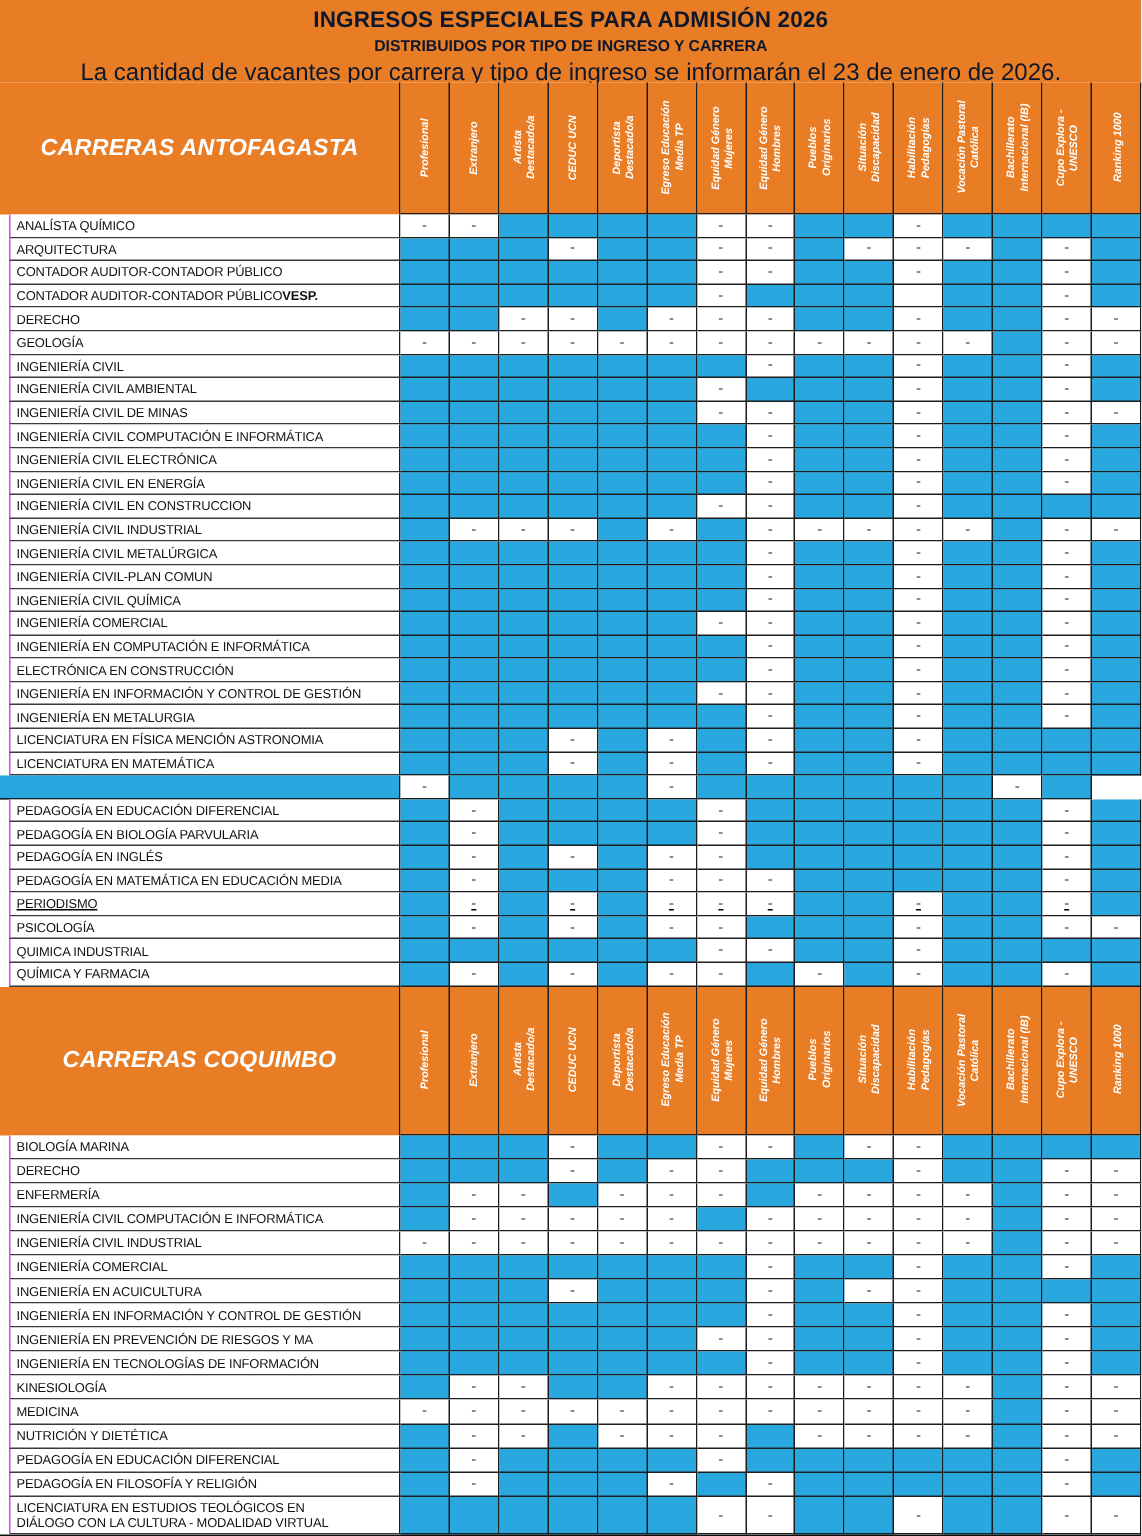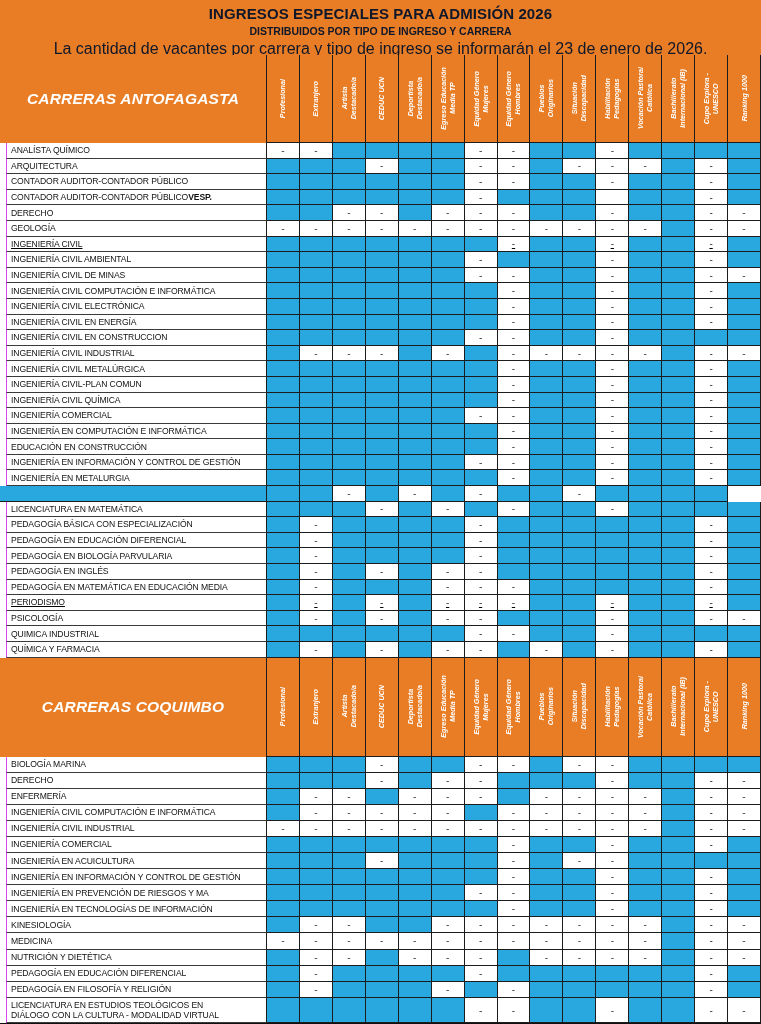--- a/index.html
+++ b/index.html
@@ -238,21 +238,21 @@
         <div class="cell">-</div>
         <div class="cell">-</div>
         <div class="cell">-</div>
         <div class="cell">-</div>
         <div class="cell">-</div>
         <div class="cell">-</div>
         <div class="cell blue"></div>
         <div class="cell">-</div>
         <div class="cell">-</div>
       </div>
-      <div class="grid-row" style="height: 15.606px; text-decoration: underline;">
+      <div class="grid-row" style="height: 15.606px;">
         <div class="career">INGENIERÍA CIVIL</div>
         <div class="cell blue"></div>
         <div class="cell blue"></div>
         <div class="cell blue"></div>
         <div class="cell blue"></div>
         <div class="cell blue"></div>
         <div class="cell blue"></div>
         <div class="cell blue"></div>
         <div class="cell">-</div>
         <div class="cell blue"></div>
@@ -473,21 +473,21 @@
         <div class="cell">-</div>
         <div class="cell blue"></div>
         <div class="cell blue"></div>
         <div class="cell">-</div>
         <div class="cell blue"></div>
         <div class="cell blue"></div>
         <div class="cell">-</div>
         <div class="cell blue"></div>
       </div>
       <div class="grid-row" style="height: 15.606px;">
-        <div class="career">EDUCACIÓN EN CONSTRUCCIÓN</div>
+        <div class="career">ELECTRÓNICA EN CONSTRUCCIÓN</div>
         <div class="cell blue"></div>
         <div class="cell blue"></div>
         <div class="cell blue"></div>
         <div class="cell blue"></div>
         <div class="cell blue"></div>
         <div class="cell blue"></div>
         <div class="cell blue"></div>
         <div class="cell">-</div>
         <div class="cell blue"></div>
         <div class="cell blue"></div>
@@ -527,20 +527,21 @@
         <div class="cell">-</div>
         <div class="cell blue"></div>
         <div class="cell blue"></div>
         <div class="cell">-</div>
         <div class="cell blue"></div>
         <div class="cell blue"></div>
         <div class="cell">-</div>
         <div class="cell blue"></div>
       </div>
       <div class="grid-row" style="height: 15.606px;">
+        <div class="career">LICENCIATURA EN FÍSICA MENCIÓN ASTRONOMIA</div>
         <div class="cell blue"></div>
         <div class="cell blue"></div>
         <div class="cell blue"></div>
         <div class="cell">-</div>
         <div class="cell blue"></div>
         <div class="cell">-</div>
         <div class="cell blue"></div>
         <div class="cell">-</div>
         <div class="cell blue"></div>
         <div class="cell blue"></div>
@@ -562,21 +563,20 @@
         <div class="cell">-</div>
         <div class="cell blue"></div>
         <div class="cell blue"></div>
         <div class="cell">-</div>
         <div class="cell blue"></div>
         <div class="cell blue"></div>
         <div class="cell blue"></div>
         <div class="cell blue"></div>
       </div>
       <div class="grid-row" style="height: 15.606px;">
-        <div class="career">PEDAGOGÍA BÁSICA CON ESPECIALIZACIÓN</div>
         <div class="cell blue"></div>
         <div class="cell">-</div>
         <div class="cell blue"></div>
         <div class="cell blue"></div>
         <div class="cell blue"></div>
         <div class="cell blue"></div>
         <div class="cell">-</div>
         <div class="cell blue"></div>
         <div class="cell blue"></div>
         <div class="cell blue"></div>

